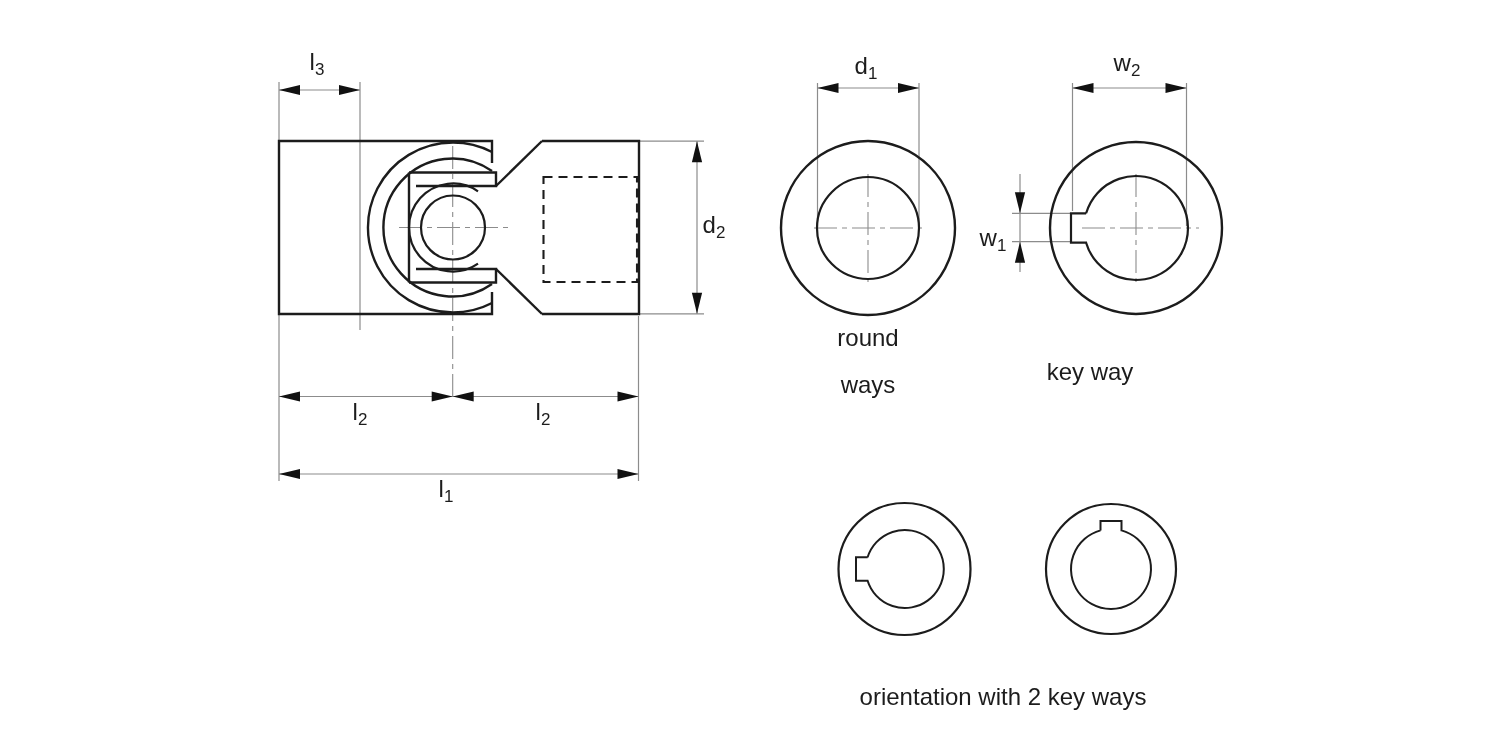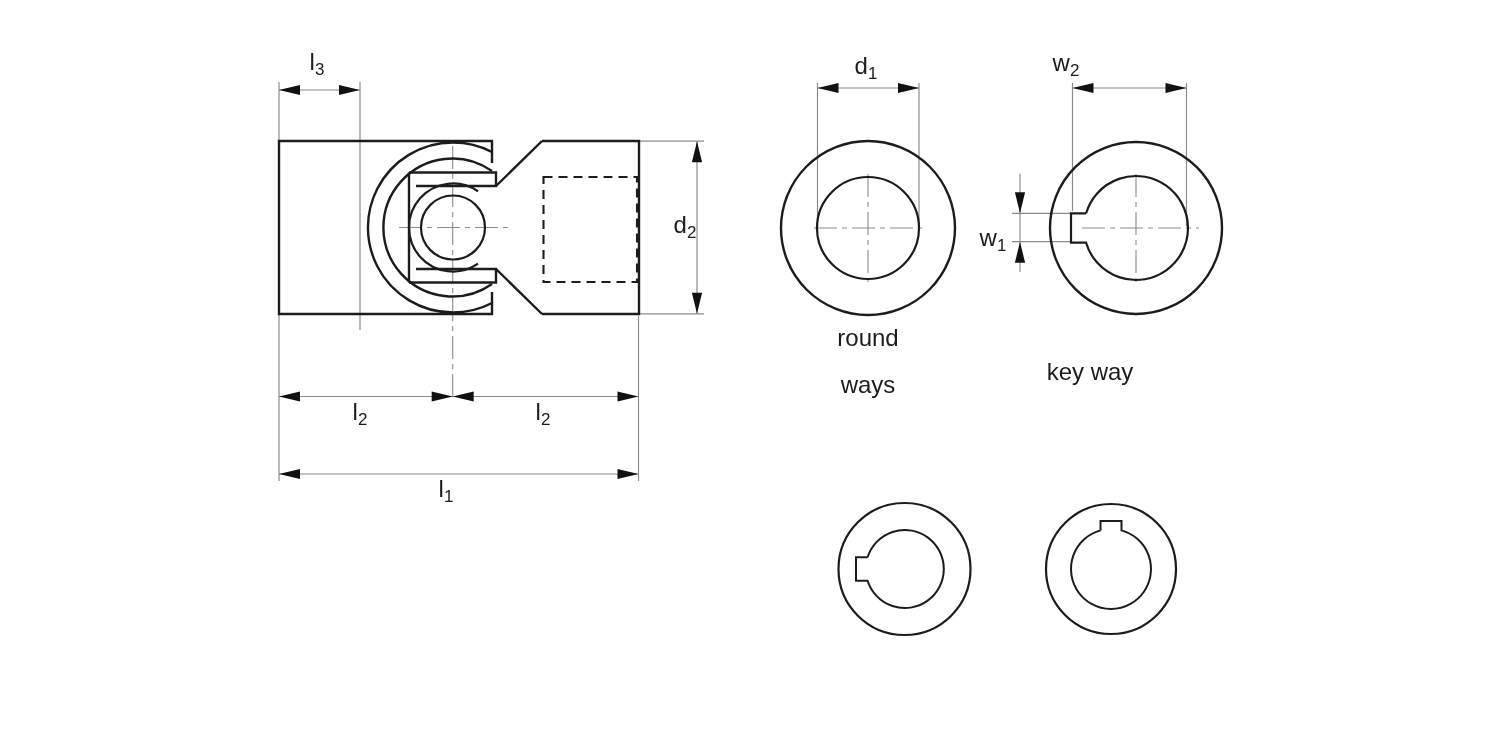--- a/index.html
+++ b/index.html
@@ -135,25 +135,26 @@
   </svg>
 
   <div class="dim-label" style="left:317px;top:64px"><span>l</span><span class="sub">3</span></div>
 
   <div class="dim-label" style="left:360px;top:414px"><span>l</span><span class="sub">2</span></div>
 
   <div class="dim-label" style="left:543px;top:414px"><span>l</span><span class="sub">2</span></div>
 
   <div class="dim-label" style="left:446px;top:491px"><span>l</span><span class="sub">1</span></div>
 
-  <div class="dim-label" style="left:685px;top:227px"><span>d</span><span class="sub">2</span></div>
+  <div class="dim-label" style="left:714px;top:227px"><span>d</span><span class="sub">2</span></div>
 
   <div class="dim-label" style="left:866px;top:68px"><span>d</span><span class="sub">1</span></div>
 
-  <div class="dim-label" style="left:1066px;top:65px"><span>w</span><span class="sub">2</span></div>
+  <div class="dim-label" style="left:1127px;top:65px"><span>w</span><span class="sub">2</span></div>
 
   <div class="dim-label" style="left:993px;top:240px"><span>w</span><span class="sub">1</span></div>
 
   <div class="caption" style="left:868px;top:338px">round</div>
   <div class="caption" style="left:868px;top:385px">ways</div>
   <div class="caption" style="left:1090px;top:372px">key way</div>
+  <div class="caption" style="left:1003px;top:697px">orientation with 2 key ways</div>
 
 </div>
 
 </body></html>

